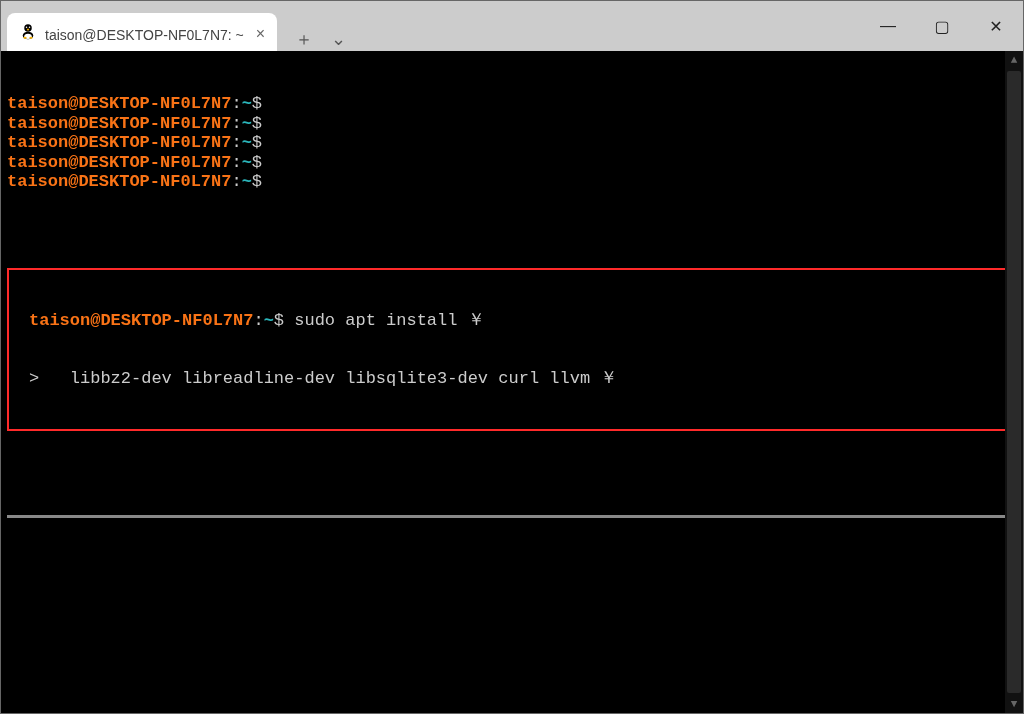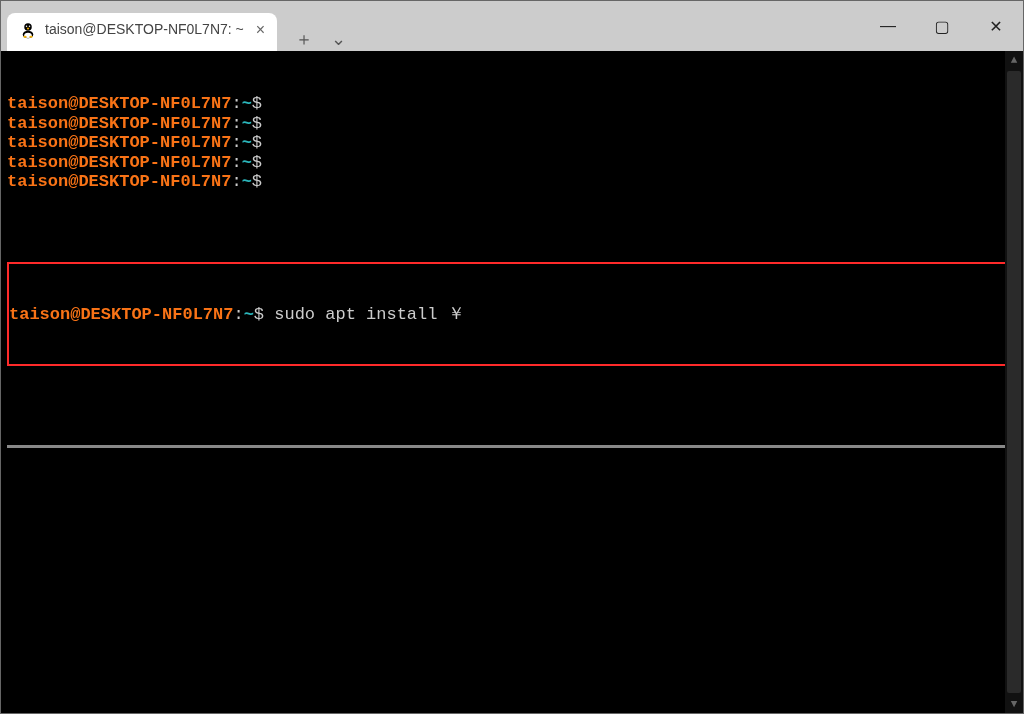--- a/index.html
+++ b/index.html
@@ -24,21 +24,21 @@
   .tabs {
     display:flex; align-items:flex-end;
     height:100%;
     padding-left:6px;
   }
   .tab {
     background:#fff;
     border-top-left-radius:8px;
     border-top-right-radius:8px;
     padding:8px 12px 8px 12px;
-    display:flex; align-items:flex-start;
+    display:flex; align-items:flex-end;
     gap:8px;
     font-size:14px;
     color:#444;
     height:38px;
     margin-top:12px;
   }
   .tab svg { width:18px; height:18px; }
   .tab .close { font-size:16px; color:#666; margin-left:4px; }
   .tabs-extra {
     display:flex; align-items:center;
@@ -68,22 +68,22 @@
     overflow:hidden;
     position:relative;
   }
   .green { color:#f97316; font-weight:bold; }
   .cyan  { color:#2bb6bb; font-weight:bold; }
   .white { color:#cccccc; }
   .cursor{ display:inline-block; background:#ccc; width:10px; height:17px; vertical-align:text-bottom; }
 
   .redbox {
     border:2px solid #ff2a2a;
-    padding:1px 0;
-    margin:12px 0;
+    padding:1px 20px;
+    margin:18px 0;
     display:block;
   }
 
   .hr {
     border:none;
     border-top:3px solid #888;
     margin:8px 0 4px 0;
     width:100%;
   }
 
@@ -139,20 +139,21 @@
       <div class="winbtn">▢</div>
       <div class="winbtn">✕</div>
     </div>
   </div>
 
   <div class="terminal">
     <div id="prompts-region"><span class="line"><span class="green">taison@DESKTOP-NF0L7N7</span><span class="white">:</span><span class="cyan">~</span><span class="white">$</span></span><span class="line"><span class="green">taison@DESKTOP-NF0L7N7</span><span class="white">:</span><span class="cyan">~</span><span class="white">$</span></span><span class="line"><span class="green">taison@DESKTOP-NF0L7N7</span><span class="white">:</span><span class="cyan">~</span><span class="white">$</span></span><span class="line"><span class="green">taison@DESKTOP-NF0L7N7</span><span class="white">:</span><span class="cyan">~</span><span class="white">$</span></span><span class="line"><span class="green">taison@DESKTOP-NF0L7N7</span><span class="white">:</span><span class="cyan">~</span><span class="white">$</span></span></div>
 
     <div class="redbox">
       <span class="line"><span class="green">taison@DESKTOP-NF0L7N7</span><span class="white">:</span><span class="cyan">~</span><span class="white">$</span> <span class="white">sudo apt install ￥</span></span>
+      <span class="line white">&gt;   libbz2-dev libreadline-dev libsqlite3-dev curl llvm ￥</span>
     </div>
 
     <hr class="hr">
 
     
     
 
     
 
     

